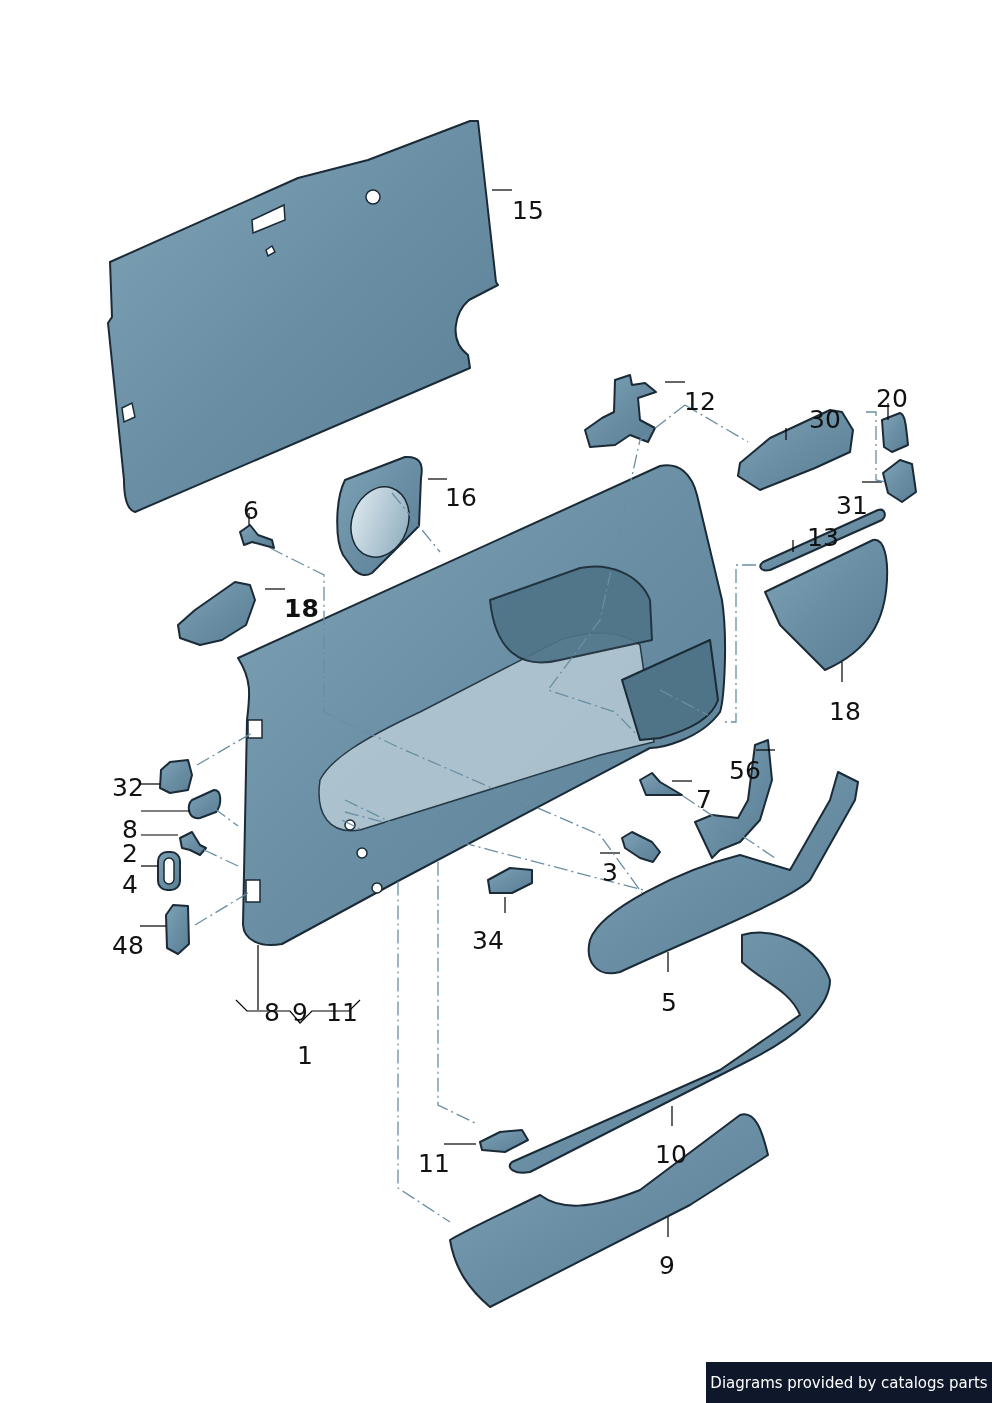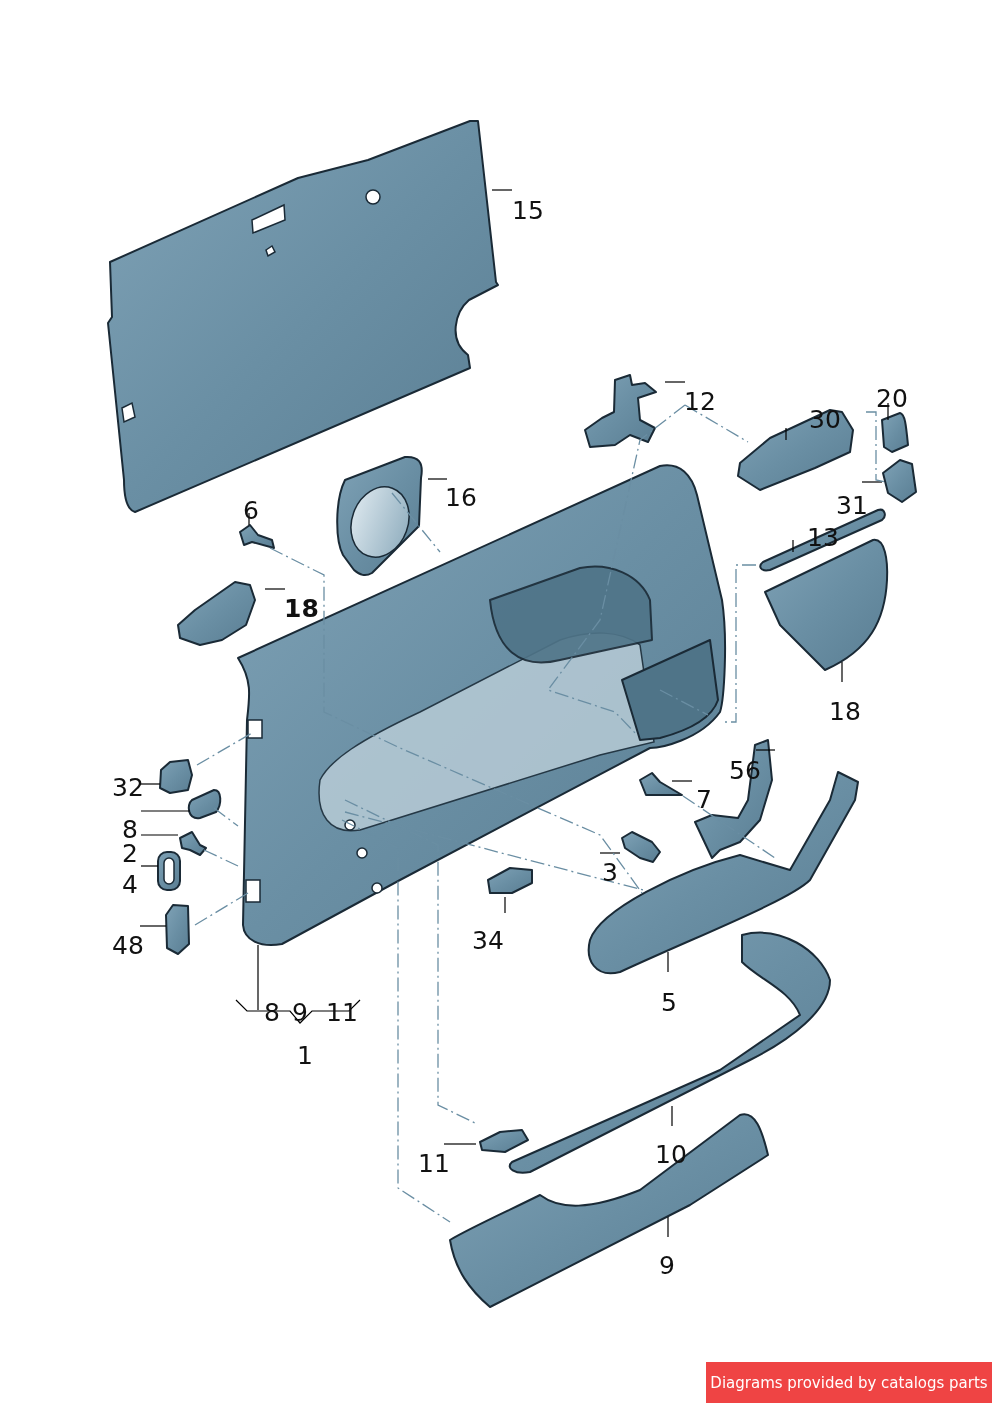--- a/index.html
+++ b/index.html
@@ -7,21 +7,21 @@
          font-family: "DejaVu Sans", sans-serif; }
   #diagram { position: absolute; left: 0; top: 0; width: 992px; height: 1403px; }
   .part { fill: url(#partGrad); stroke: #1a2a36; stroke-width: 2; stroke-linejoin: round; }
   .part-dark { fill: #4f7488; stroke: #1a2a36; stroke-width: 2; stroke-linejoin: round; }
   .part-light { fill: #b7cbd6; stroke: #1a2a36; stroke-width: 1.5; }
   .hole { fill: #ffffff; stroke: #1a2a36; stroke-width: 1.5; }
   .leader { stroke: #000; stroke-width: 1.2; fill: none; }
   .dash { stroke: #6a8ea3; stroke-width: 1.3; fill: none; stroke-dasharray: 14 4 2 4; }
   .callout { position: absolute; font-size: 25px; color: #111; line-height: 1; }
   .footer { position: absolute; left: 706px; top: 1362px; width: 286px; height: 41px;
-            background: #ef4444; color: #fff; font-size: 15px; display: flex;
+            background: #0f172a; color: #fff; font-size: 15px; display: flex;
             align-items: center; justify-content: center; }
 </style>
 </head>
 <body>
 
 <svg id="diagram" viewBox="0 0 992 1403" xmlns="http://www.w3.org/2000/svg">
   <defs>
     <linearGradient id="partGrad" x1="0" y1="0" x2="1" y2="1">
       <stop offset="0" stop-color="#7fa2b6"></stop>
       <stop offset="0.5" stop-color="#6a8fa4"></stop>

